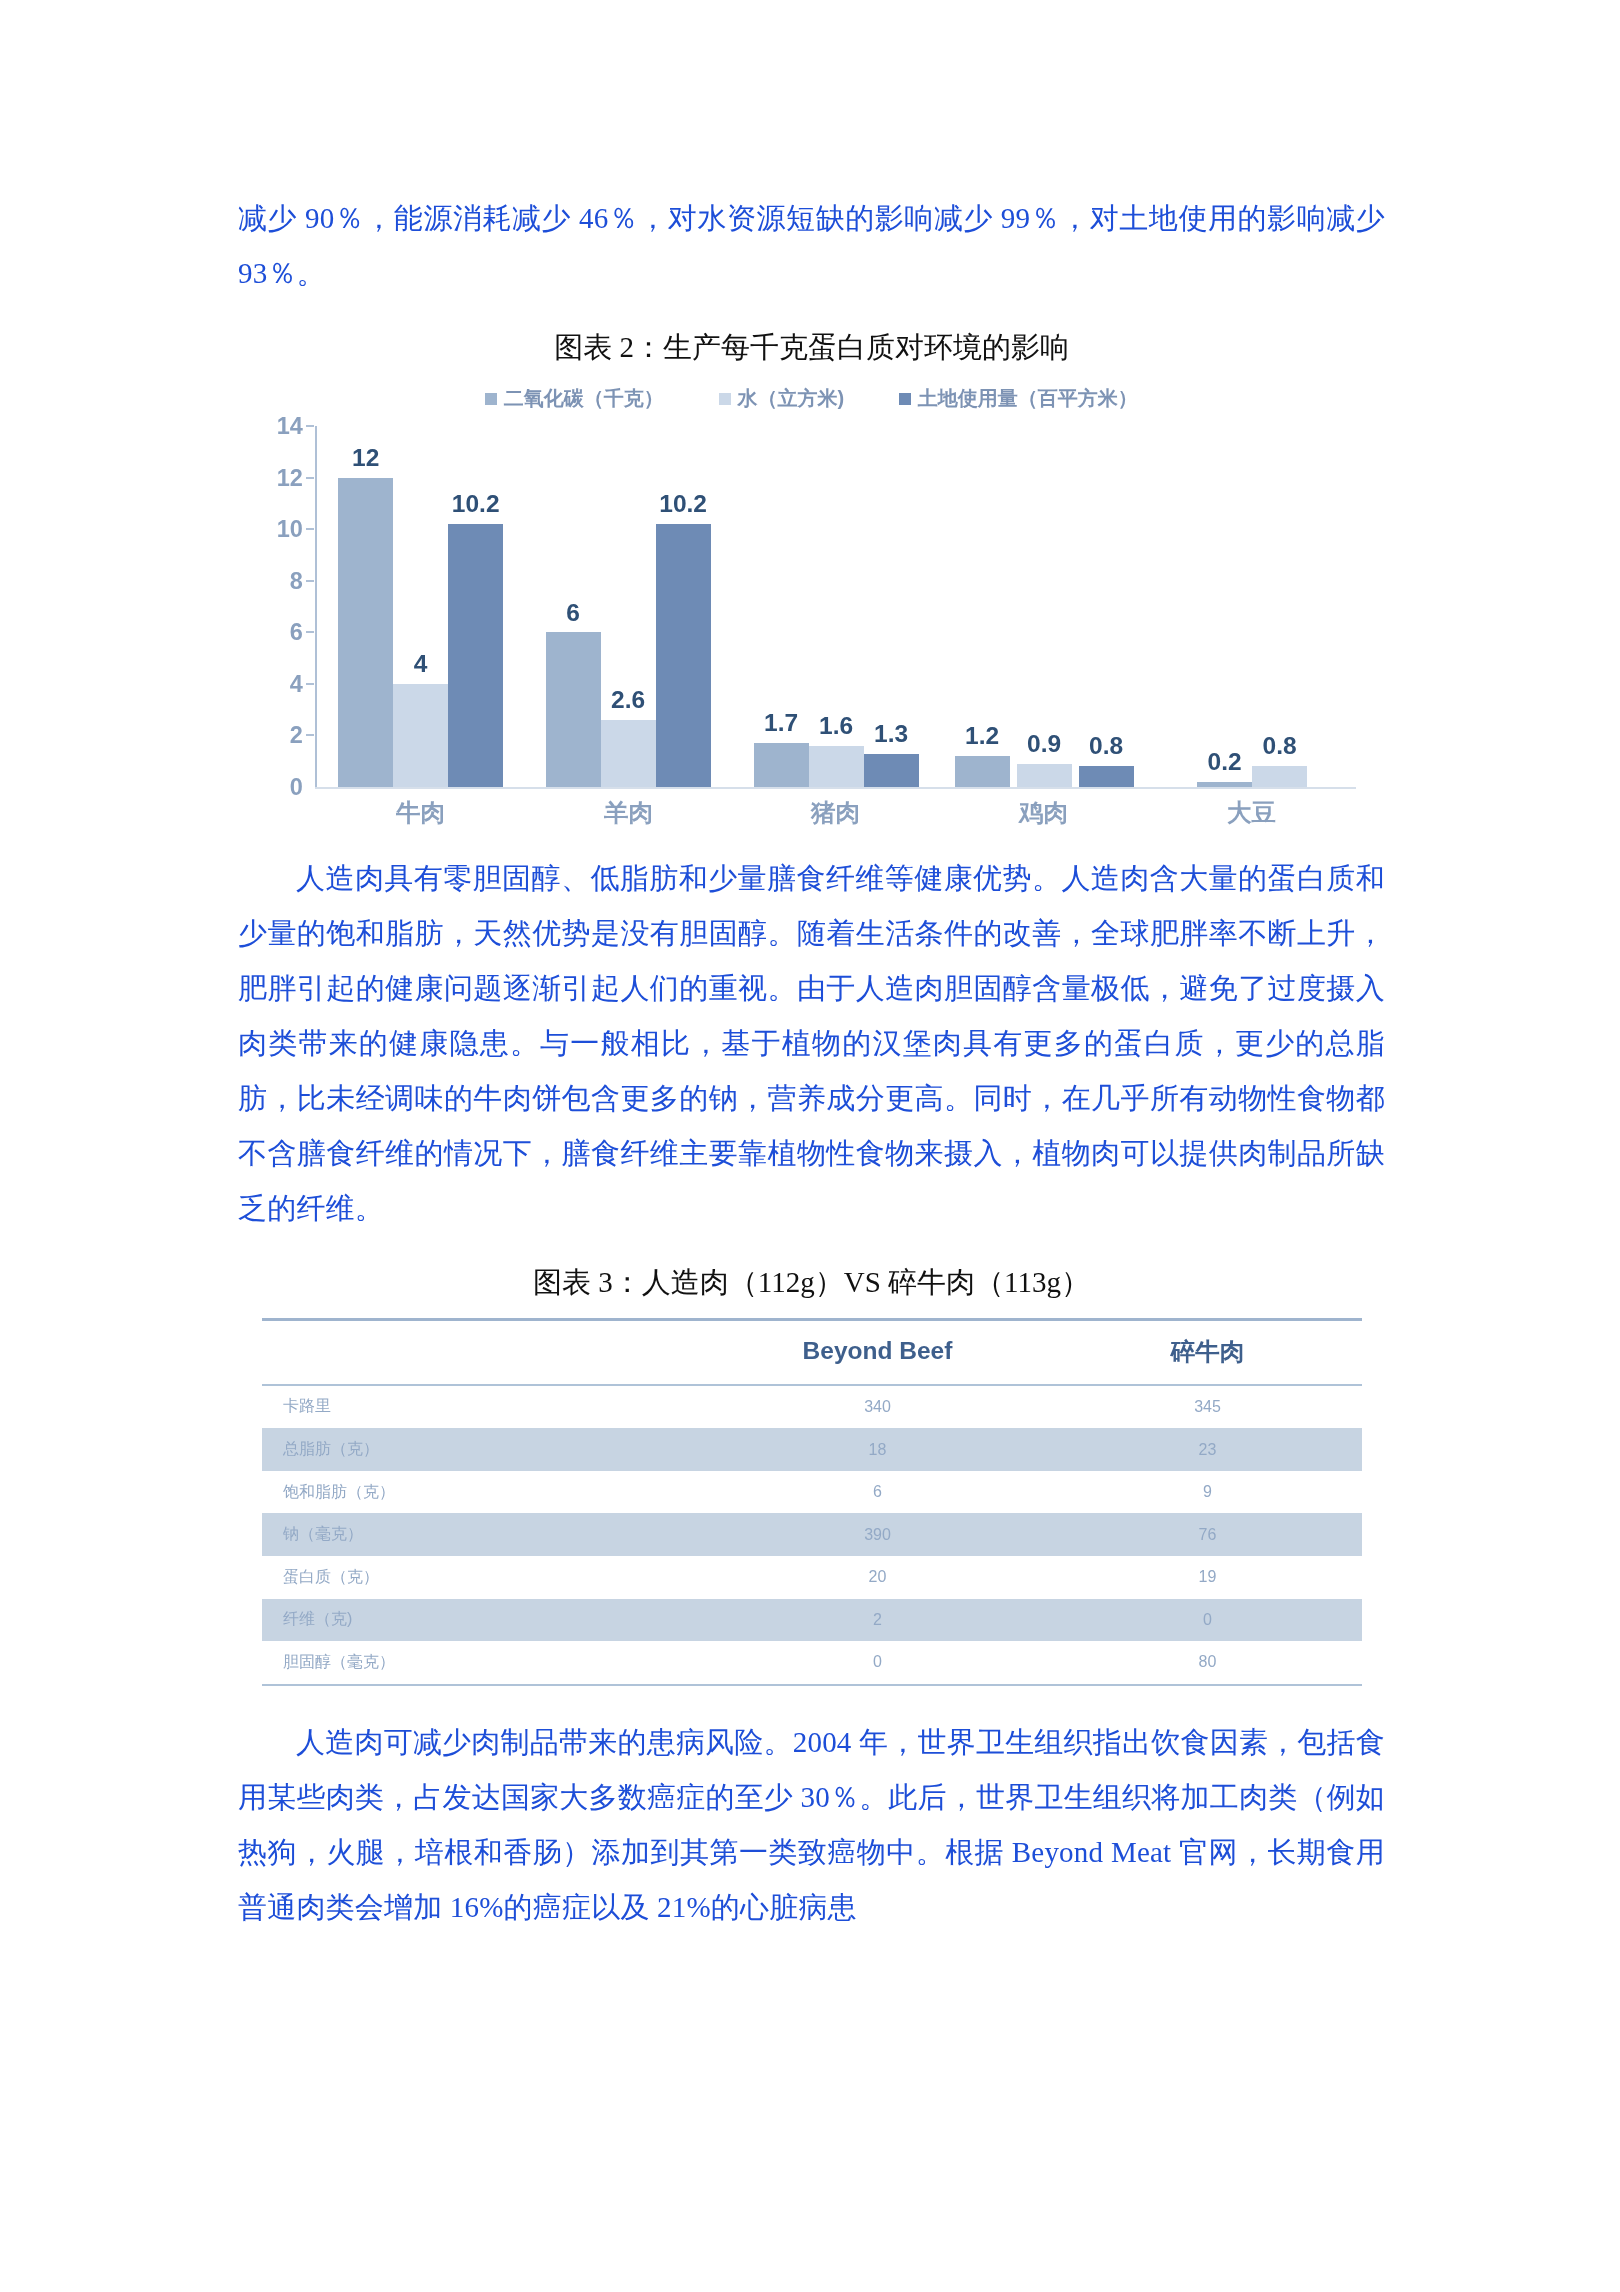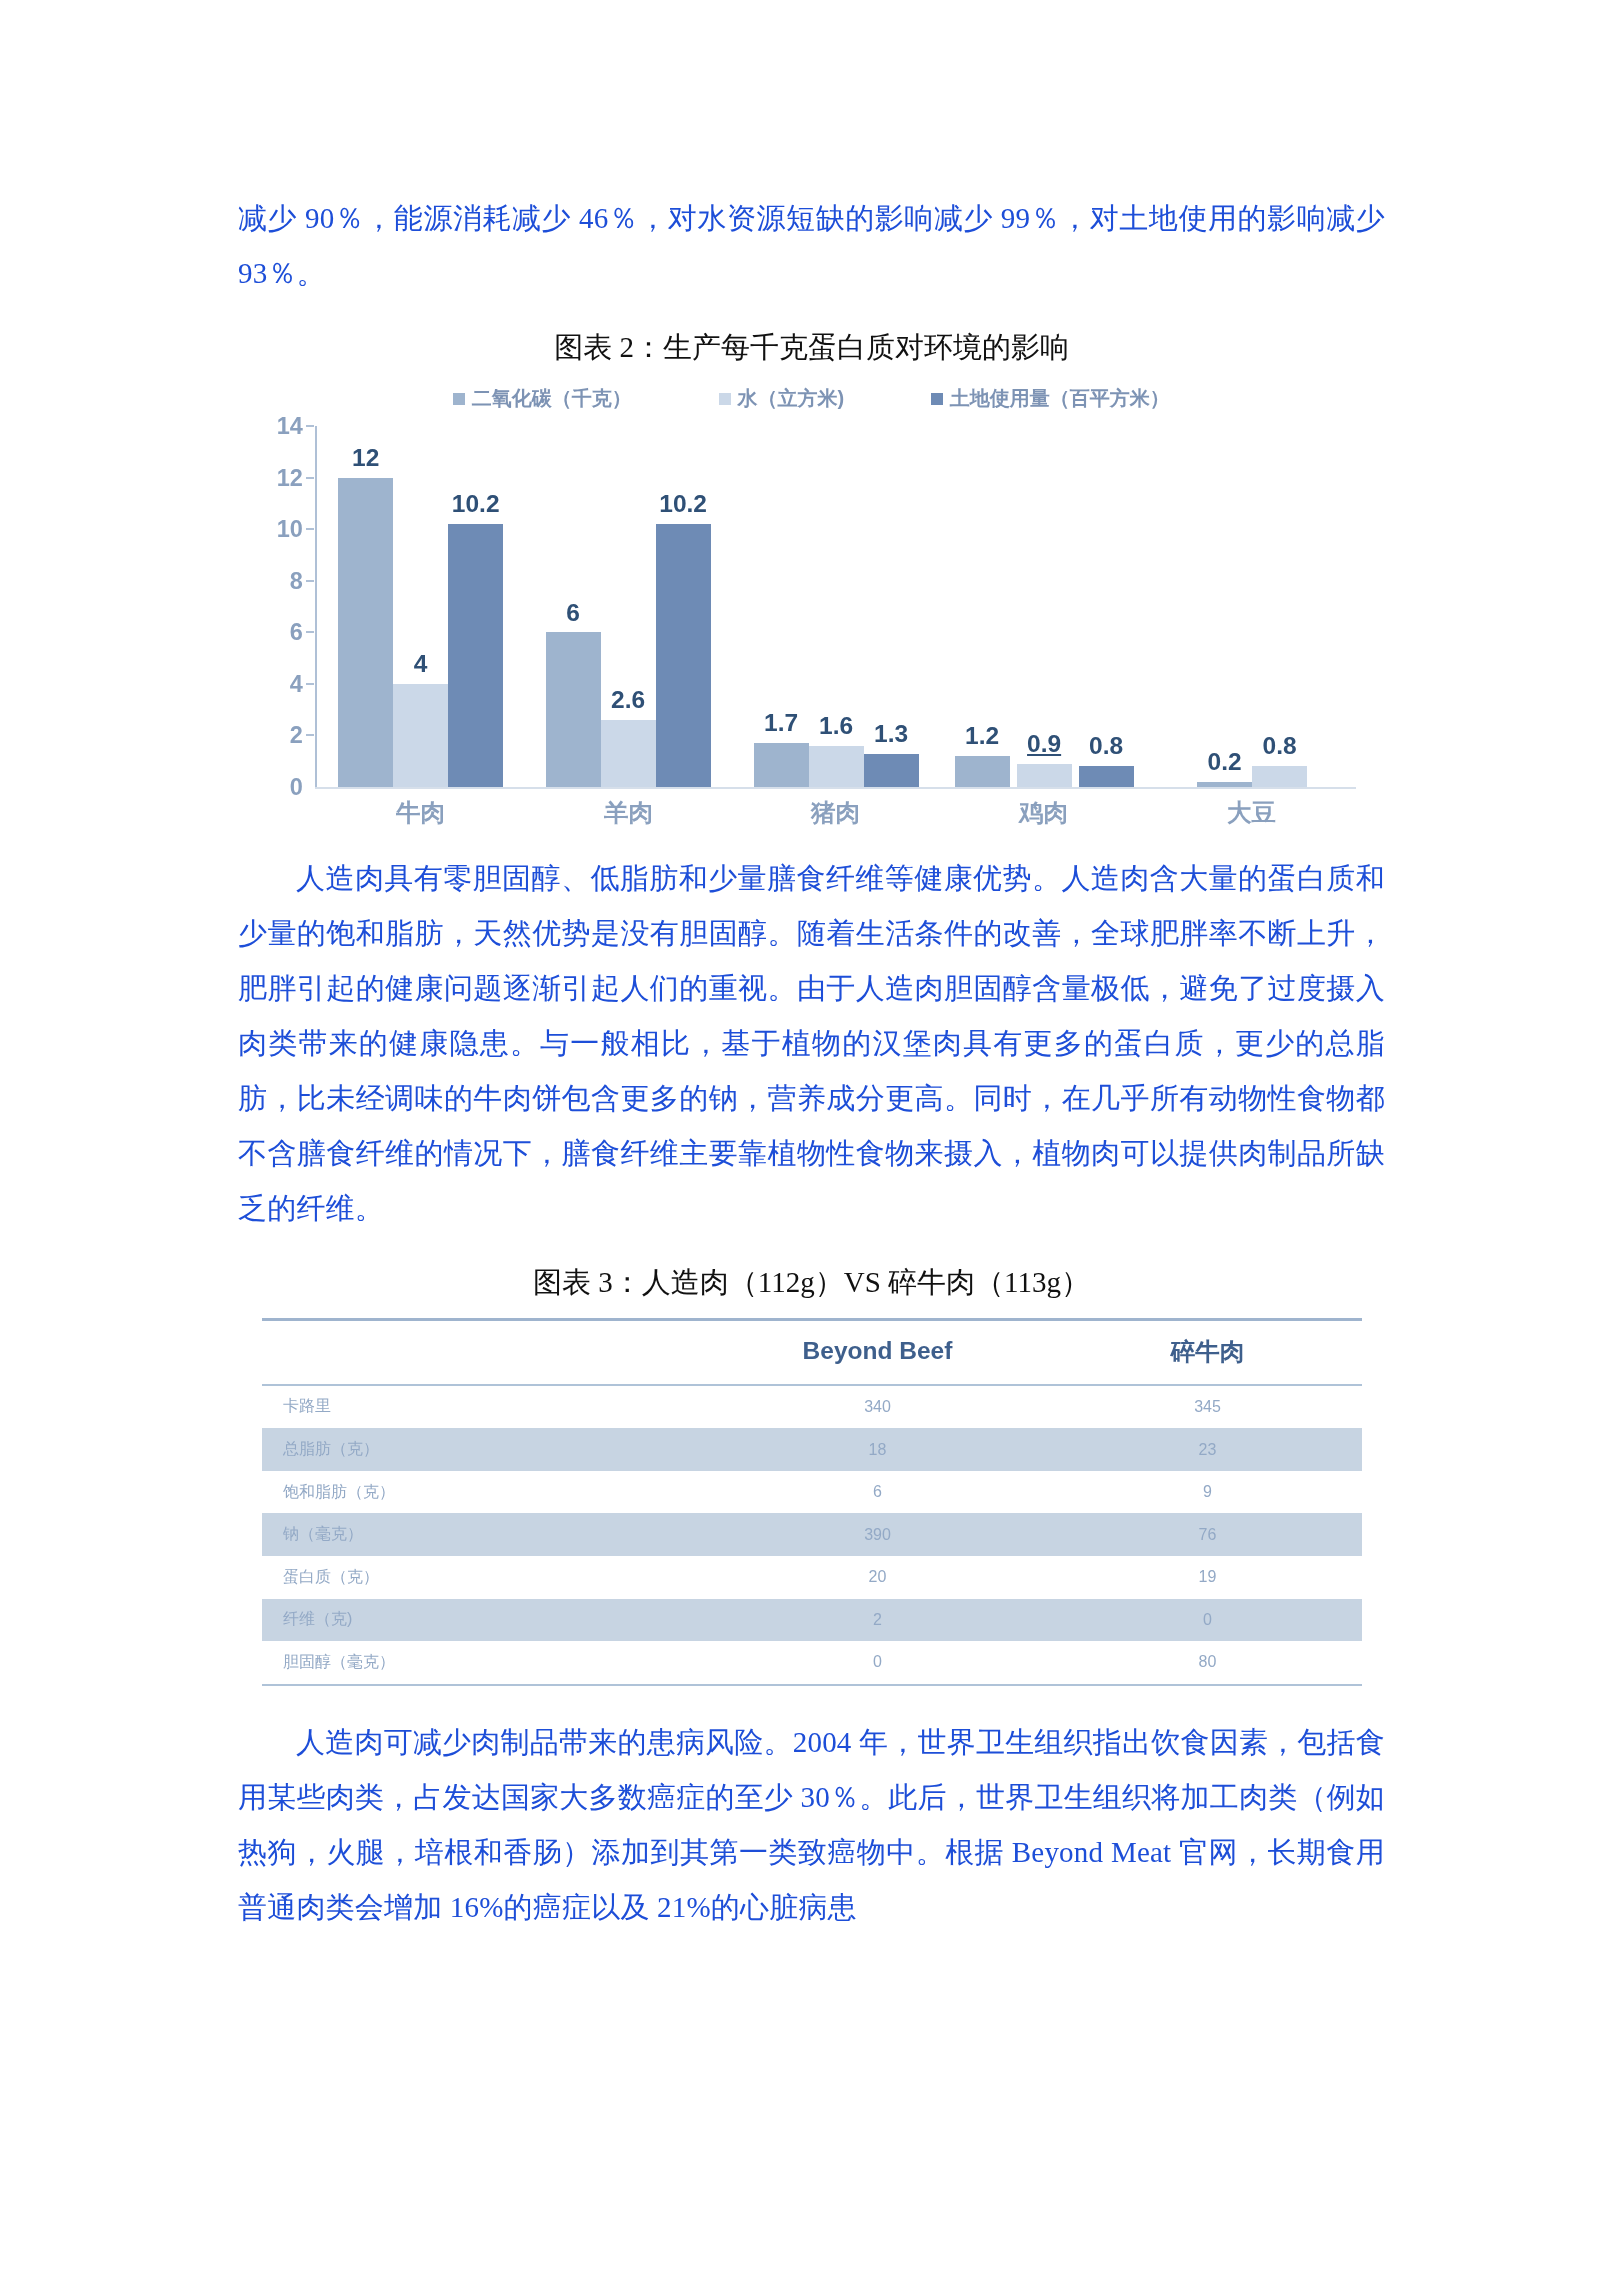--- a/index.html
+++ b/index.html
@@ -48,21 +48,21 @@
 
   
   .chart-block{
     margin-top:13.7px;
     width:1147px;
   }
   .chart-legend{
     display:flex;
     justify-content:center;
     align-items:center;
-    gap:87px;
+    gap:55px;
     margin-bottom:13.7px;
     font-family:"Liberation Sans","DejaVu Sans",sans-serif;
     font-size:20px;
     color:#7D93B4;
     font-weight:600;
   }
   .legend-item{display:flex;align-items:center;gap:6.9px;white-space:nowrap;}
   .legend-swatch{width:11.8px;height:11.8px;display:inline-block;flex:0 0 auto;}
 
   .chart-area{
@@ -291,21 +291,21 @@
                 <span class="bar-val" style="bottom: 39px;">1.3</span>
                 <div class="bar" style="height: 33px; background: rgb(110, 139, 181);"></div>
               </div>
             </div>
             <div class="group" style="left: 645px; width: 165px; gap: 7px;">
               <div class="bar-wrap">
                 <span class="bar-val" style="bottom: 37px;">1.2</span>
                 <div class="bar" style="height: 31px; background: rgb(158, 180, 206);"></div>
               </div>
               <div class="bar-wrap">
-                <span class="bar-val" style="bottom: 29px; text-decoration: underline;">0.9</span>
+                <span class="bar-val" style="bottom: 29px;">0.9</span>
                 <div class="bar" style="height: 23px; background: rgb(203, 216, 232);"></div>
               </div>
               <div class="bar-wrap">
                 <span class="bar-val" style="bottom: 26.5px;">0.8</span>
                 <div class="bar" style="height: 20.6px; background: rgb(110, 139, 181);"></div>
               </div>
             </div>
             <div class="group" style="left: 853px; width: 165px;">
               <div class="bar-wrap">
                 <span class="bar-val" style="bottom: 11px;">0.2</span>

